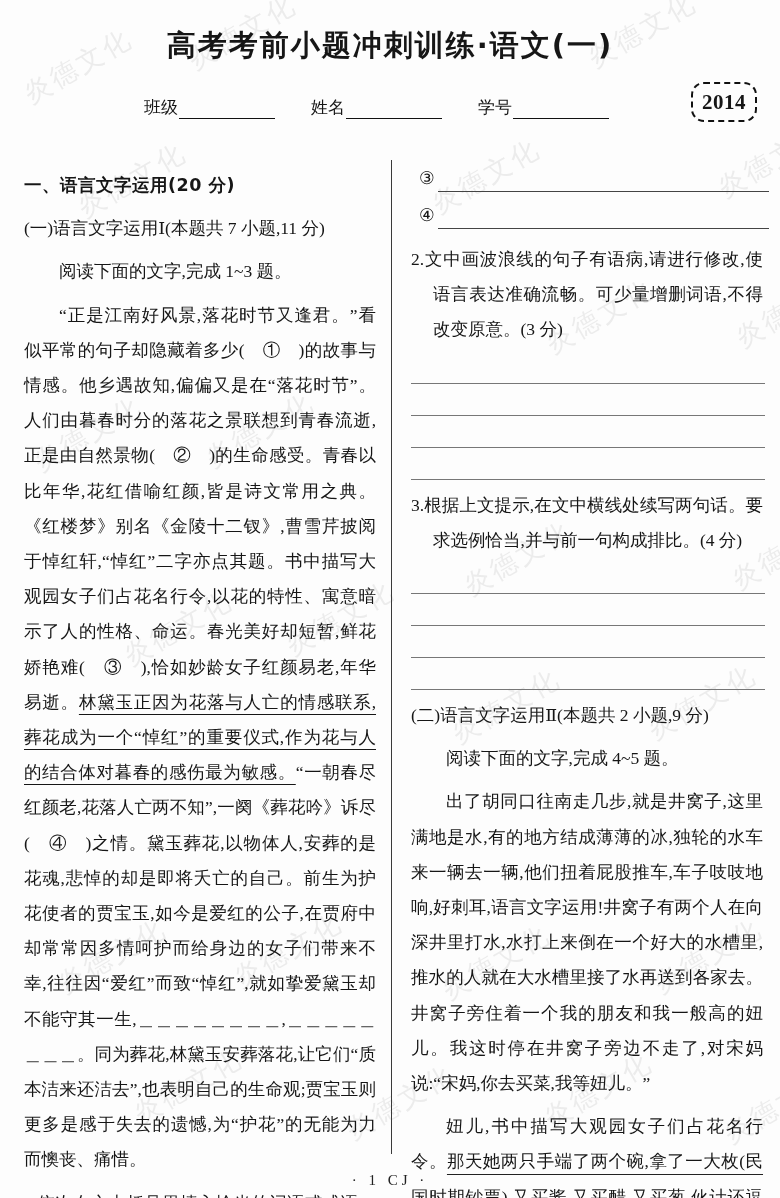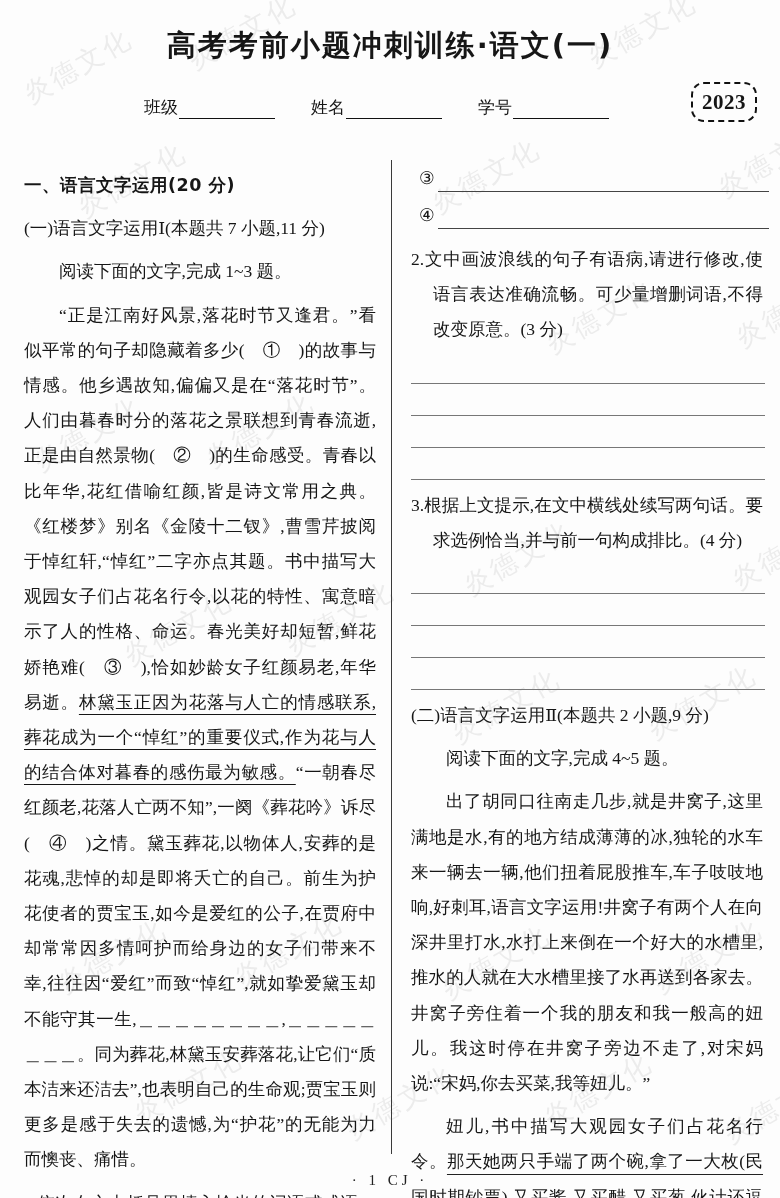--- a/index.html
+++ b/index.html
@@ -106,21 +106,21 @@
     <span class="info-field">
       <span>姓名</span>
       <span class="blank-short"></span>
     </span>
     <span class="info-field">
       <span>学号</span>
       <span class="blank-short"></span>
     </span>
   </div>
 
-  <div class="badge">2023</div>
+  <div class="badge">2014</div>
 
   <div class="divider"></div>
 
   <div class="col col-left">
     <p class="sec-heading">一、语言文字运用(20 分)</p>
     <p>(一)语言文字运用Ⅰ(本题共 7 小题,11 分)</p>
     <p class="indent">阅读下面的文字,完成 1~3 题。</p>
     <p class="indent"><span>“正是江南好风景,落花时节又逢君。”看似平常的句子却隐藏着多少(　①　)的故事与情感。他乡遇故知,偏偏又是在“落花时节”。人们由暮春时分的落花之景联想到青春流逝,正是由自然景物(　②　)的生命感受。青春以比年华,花红借喻红颜,皆是诗文常用之典。《红楼梦》别名《金陵十二钗》,曹雪芹披阅于悼红轩,“悼红”二字亦点其题。书中描写大观园女子们占花名行令,以花的特性、寓意暗示了人的性格、命运。春光美好却短暂,鲜花娇艳难(　③　),恰如妙龄女子红颜易老,年华易逝。</span><span class="wavy">林黛玉正因为花落与人亡的情感联系,葬花成为一个“悼红”的重要仪式,作为花与人的结合体对暮春的感伤最为敏感。</span><span>“一朝春尽红颜老,花落人亡两不知”,一阕《葬花吟》诉尽(　④　)之情。黛玉葬花,以物体人,安葬的是花魂,悲悼的却是即将夭亡的自己。前生为护花使者的贾宝玉,如今是爱红的公子,在贾府中却常常因多情呵护而给身边的女子们带来不幸,往往因“爱红”而致“悼红”,就如挚爱黛玉却不能守其一生,＿＿＿＿＿＿＿＿,＿＿＿＿＿＿＿＿。同为葬花,林黛玉安葬落花,让它们“质本洁来还洁去”,也表明自己的生命观;贾宝玉则更多是感于失去的遗憾,为“护花”的无能为力而懊丧、痛惜。</span></p>
     <p class="hang">1.依次在文中括号里填入恰当的词语或成语。(4 分)</p>
     <div class="answer-item">

